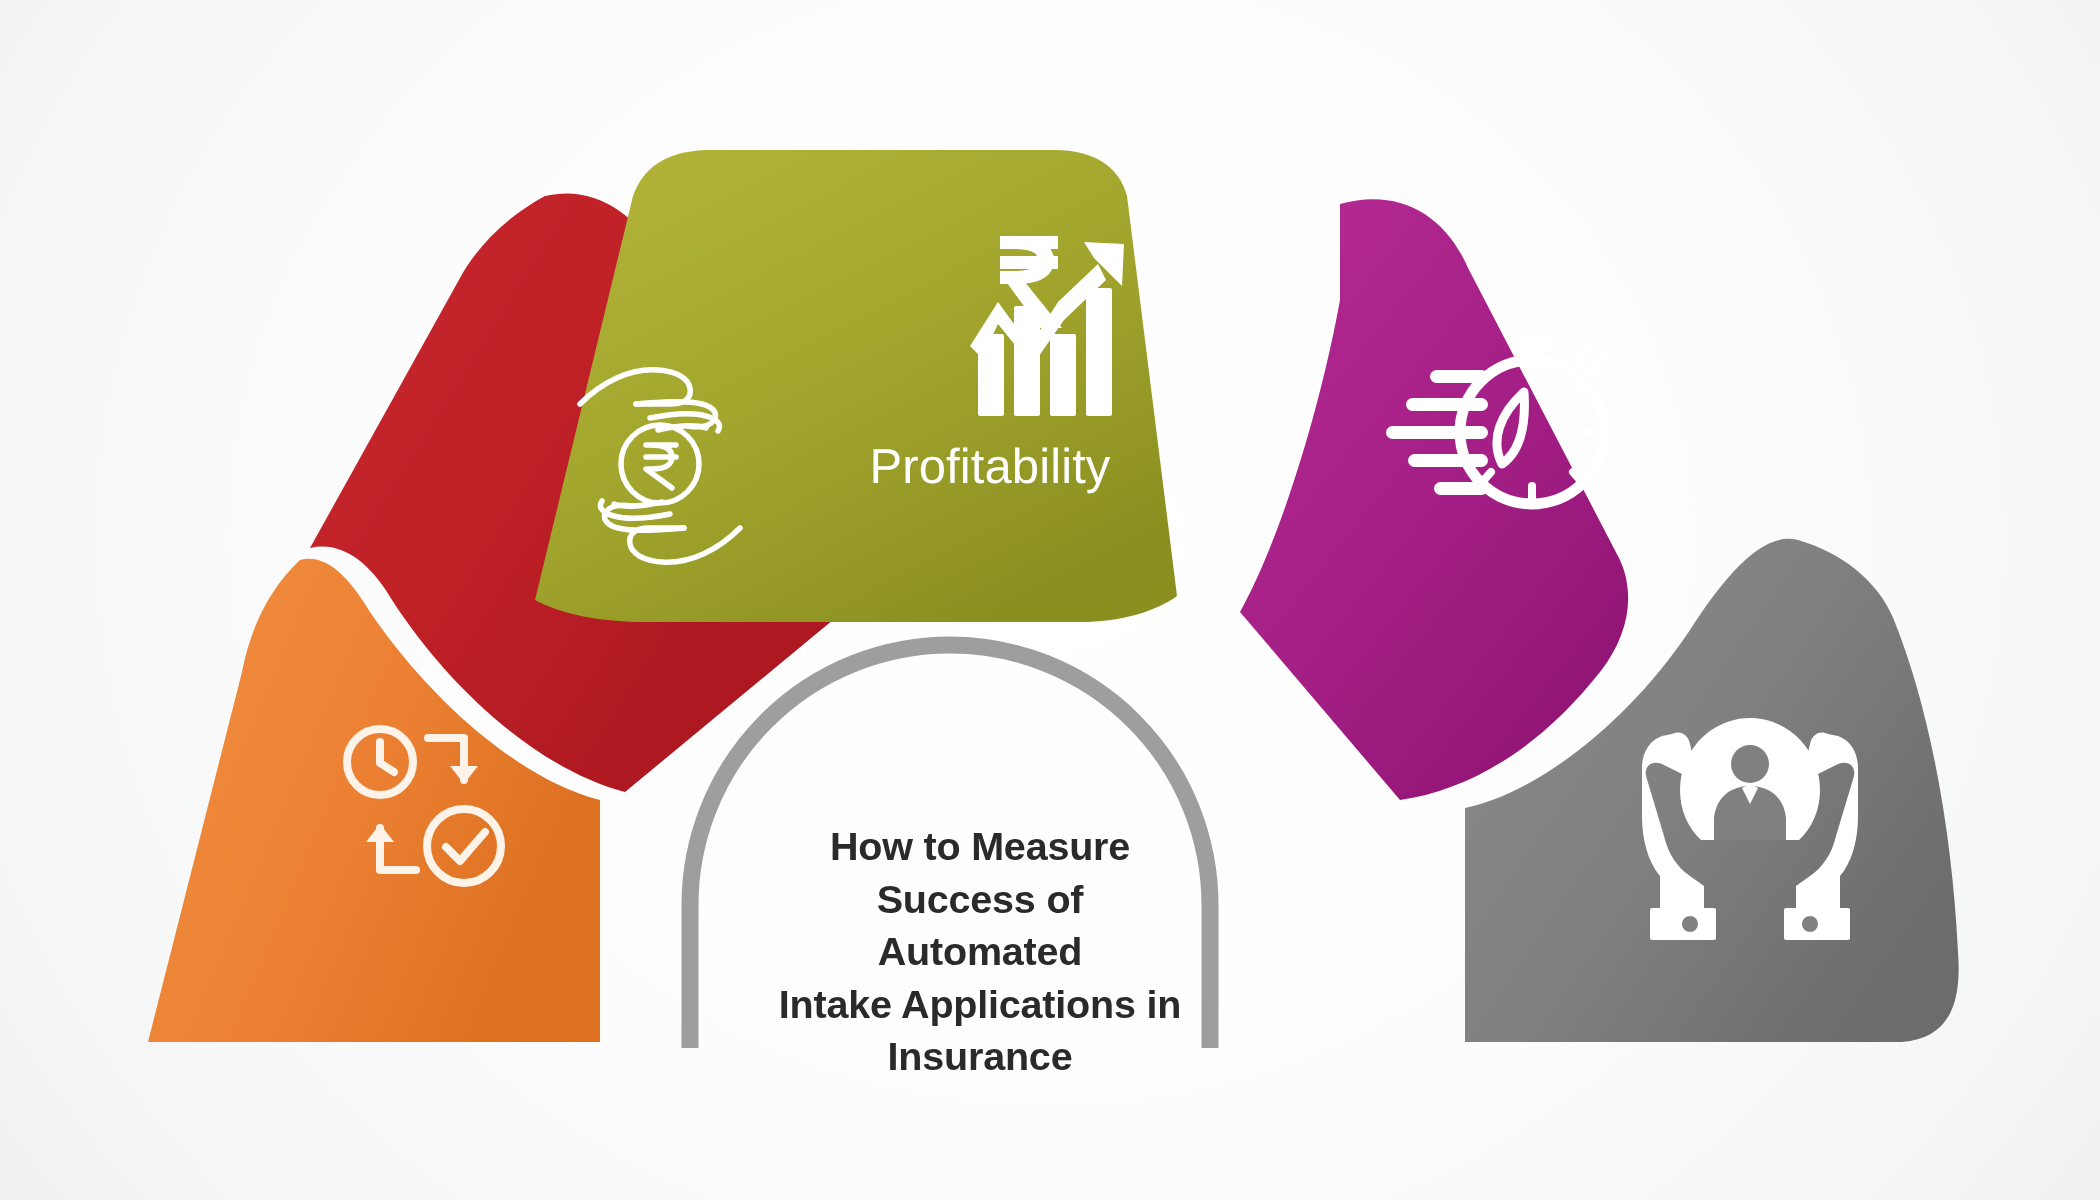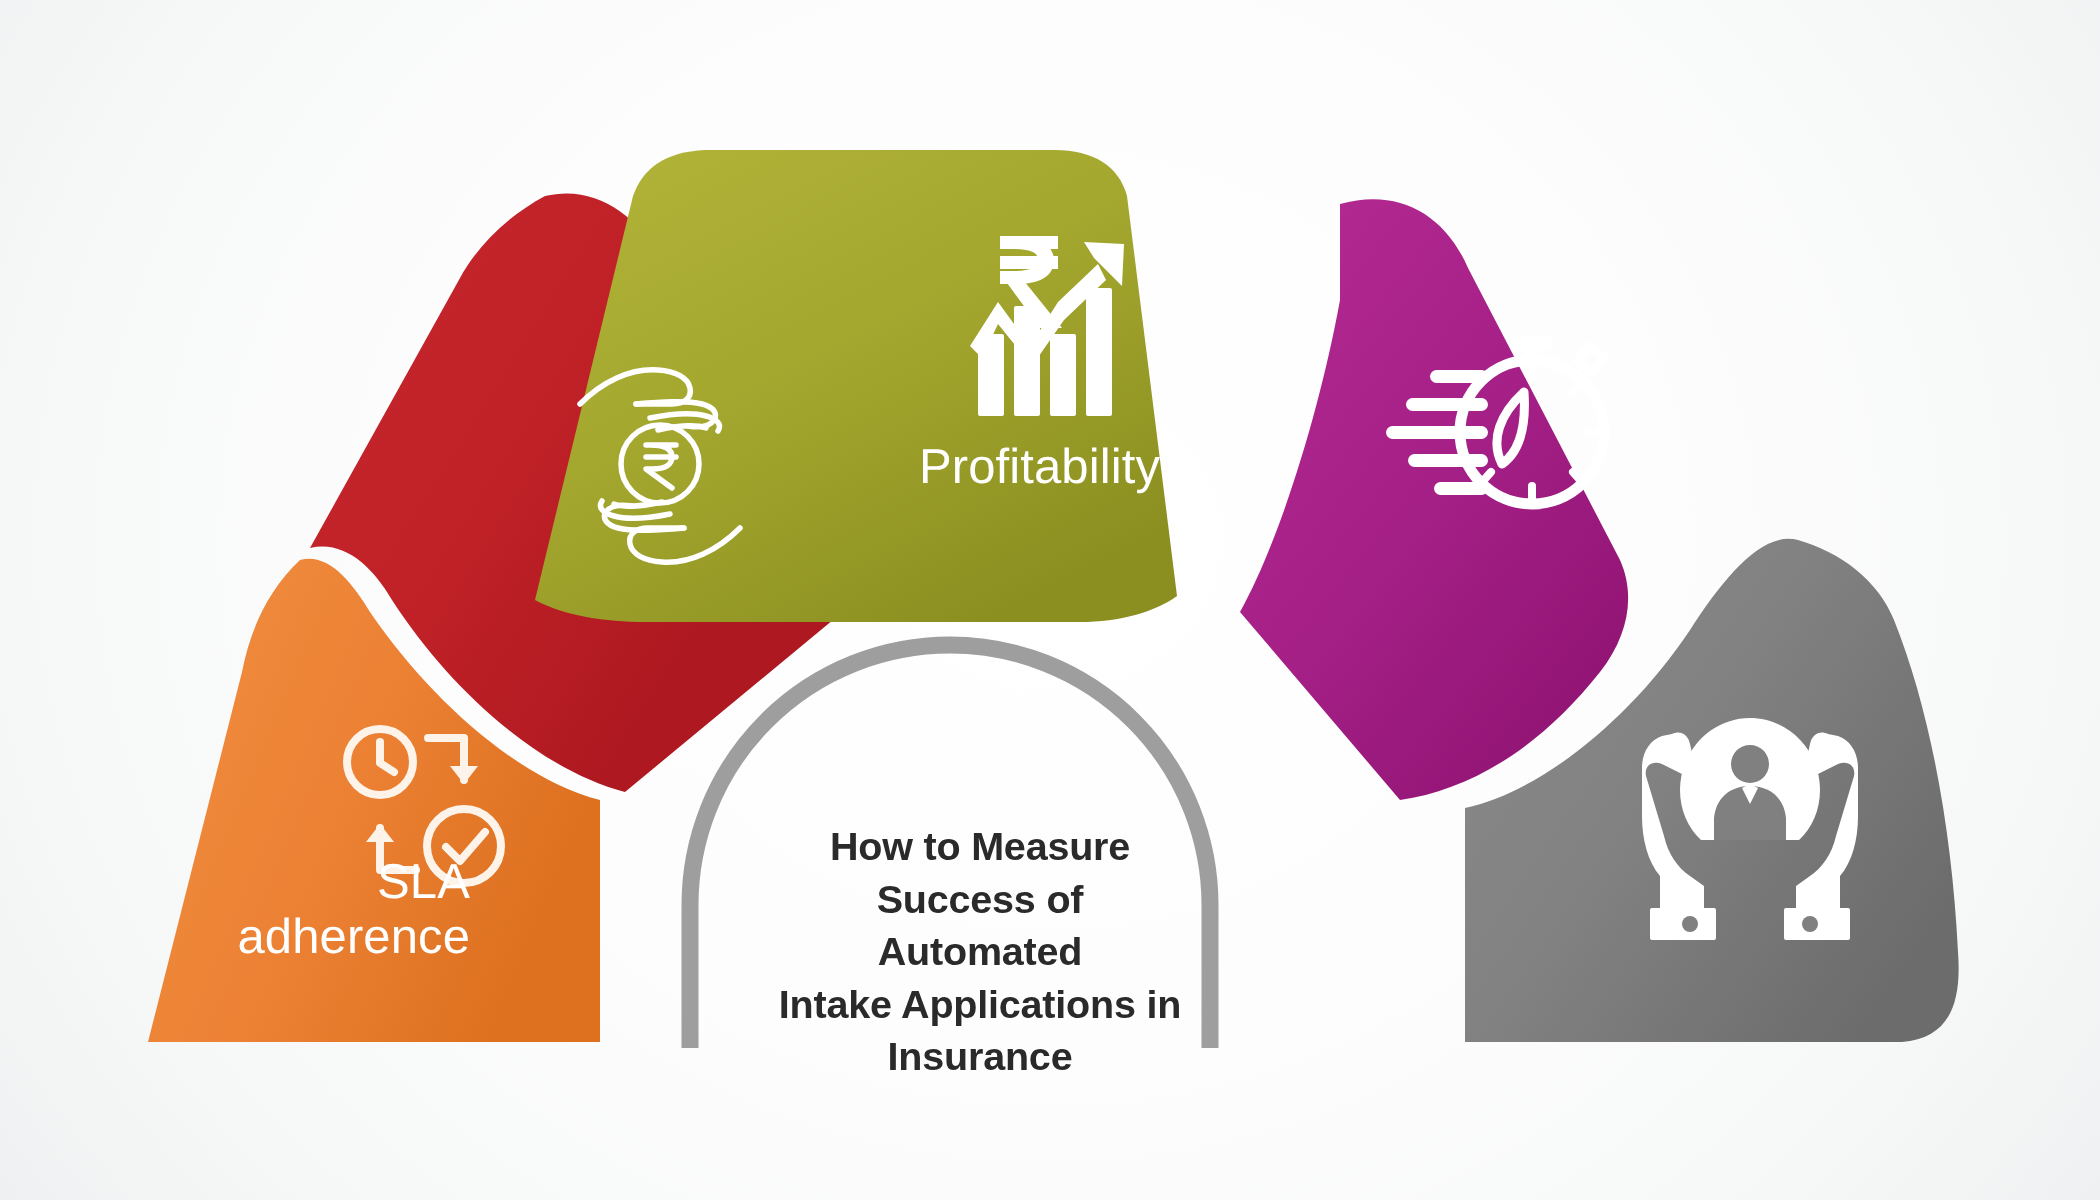--- a/index.html
+++ b/index.html
@@ -33,21 +33,21 @@
     top: 0;
     width: 2100px;
     height: 1200px;
   }
 
   .seg-label {
     position: absolute;
     color: #ffffff;
     font-family: "Liberation Sans", sans-serif;
     font-weight: 400;
-    text-align: right;
+    text-align: center;
     line-height: 1.12;
     letter-spacing: 0.1px;
     white-space: pre-line;
     pointer-events: none;
     text-rendering: geometricPrecision;
   }
 
   #label-sla {
     left: 170px;
     top: 855px;
@@ -306,22 +306,20 @@
 
       <rect x="8" y="196" width="66" height="32" rx="2"></rect>
       <rect x="142" y="196" width="66" height="32" rx="2"></rect>
       <g fill="#808080">
         <circle cx="48" cy="212" r="8"></circle>
         <circle cx="168" cy="212" r="8"></circle>
       </g>
     </g>
   </svg>
 
-  <div class="seg-label" id="label-sla">SLA
-adherence</div>
 
 
   <div class="seg-label" id="label-profit">Profitability</div>
 
 
 
   <div id="center-title">How to Measure
 Success of Automated
 Intake Applications in
 Insurance</div>

